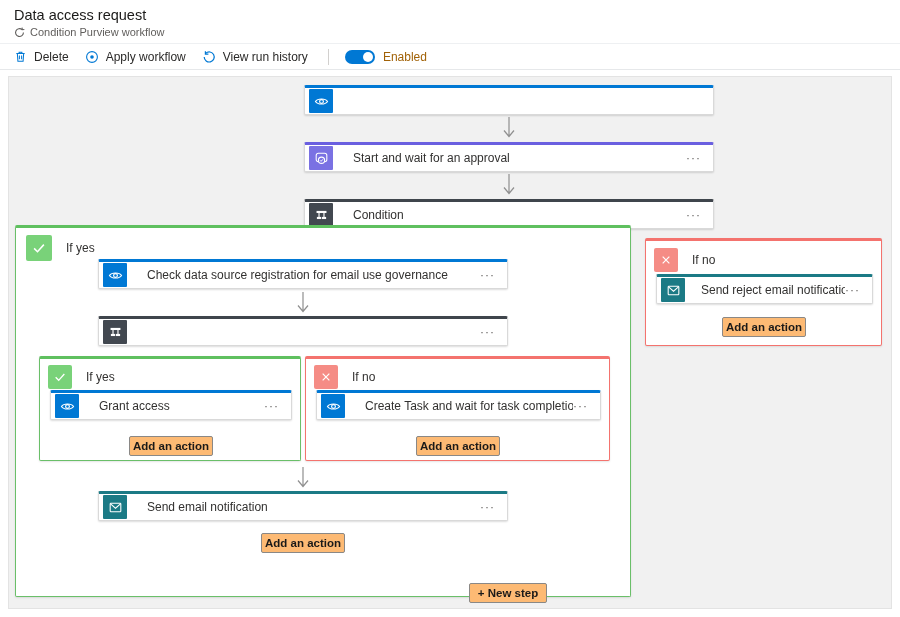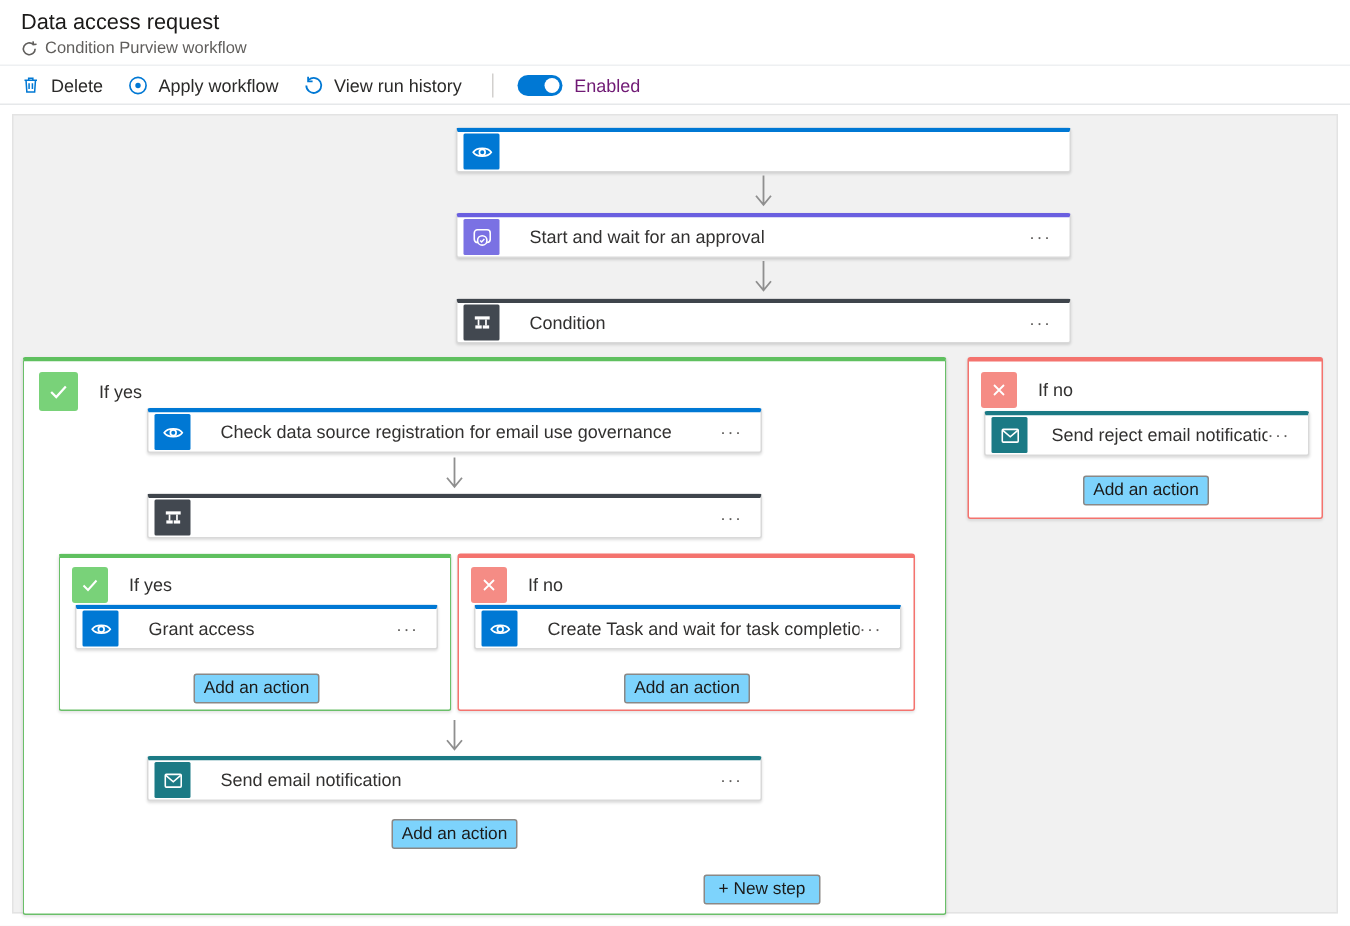--- a/index.html
+++ b/index.html
@@ -9,43 +9,43 @@
   #page-title{position:absolute;left:14px;top:7px;font-size:14.5px;font-weight:400;color:#1b1a19;}
   #subtitle{position:absolute;left:14px;top:26px;display:flex;align-items:center;gap:5px;
     font-size:11px;color:#605e5c;}
   
   #toolbar{position:absolute;left:0;top:43px;width:900px;height:27px;display:flex;align-items:center;
     padding-left:14px;box-sizing:border-box;border-top:1px solid #eef0f2;border-bottom:1px solid #e6e8ea;background:#fff;}
   .tb-item{display:flex;align-items:center;gap:7px;margin-right:16px;font-size:12px;color:#2b2a29;cursor:pointer;white-space:nowrap;}
   .tb-divider{width:1px;height:16px;background:#d2d0ce;margin:0 16px 0 4px;}
   .toggle{width:30px;height:14px;border-radius:8px;background:#0078d4;position:relative;cursor:pointer;}
   .toggle .knob{position:absolute;right:2px;top:2px;width:10px;height:10px;border-radius:50%;background:#fff;}
-  .toggle-label{margin-left:8px;font-size:12px;color:#701a75;}
+  .toggle-label{margin-left:8px;font-size:12px;color:#a16207;}
   
   #canvas{position:absolute;left:8px;top:76px;width:884px;height:533px;background:#f1f1f1;
     border:1px solid #e3e3e3;box-sizing:border-box;}
   
   .node{position:absolute;height:30px;box-sizing:border-box;background:#fff;border:1px solid #d9d9d9;
     border-top-width:3px;border-radius:2px;box-shadow:0 1px 2px rgba(0,0,0,.14);
     display:flex;align-items:center;cursor:pointer;}
   .nicon{width:24px;height:24px;margin-left:4px;flex:0 0 auto;display:flex;align-items:center;
     justify-content:center;border-radius:1px;}
   .nlabel{margin-left:20px;font-size:12px;color:#323130;white-space:nowrap;overflow:hidden;}
   .dots{margin-left:auto;margin-right:12px;color:#605e5c;font-size:12px;letter-spacing:1px;cursor:pointer;line-height:10px;}
   
   .branch{position:absolute;background:#fff;box-sizing:border-box;border-radius:2px;
     box-shadow:0 1px 2px rgba(0,0,0,.10);}
   .branch.green{border:1px solid #6abf69;border-top:3px solid #5fc05f;}
   .branch.red{border:1px solid #f4736e;border-top:3px solid #f4736e;text-align:center;}
   .bhead{position:absolute;display:flex;align-items:center;gap:14px;}
   .bicon{display:flex;align-items:center;justify-content:center;border-radius:2px;}
   .blabel{font-size:12px;color:#323130;}
   .arrow{position:absolute;width:16px;}
-  .btn{position:absolute;box-sizing:border-box;background:#7dd3fc;border:1px solid #8a8886;border-radius:2px;
-    font-size:11.5px;font-weight:400;color:#1b1a19;display:flex;align-items:center;justify-content:center;
+  .btn{position:absolute;box-sizing:border-box;background:#fdba74;border:1px solid #8a8886;border-radius:2px;
+    font-size:11.5px;font-weight:700;color:#1b1a19;display:flex;align-items:center;justify-content:center;
     cursor:pointer;white-space:nowrap;}
 </style>
 </head>
 <body>
 
 <div id="header">
   <div id="page-title">Data access request</div>
   <div id="subtitle">
     <span style="display:flex">
       <svg width="11" height="11" viewBox="0 0 14 14">
@@ -128,21 +128,21 @@
           <rect x="5" y="5.5" width="14" height="3" fill="#fff"></rect>
           <path d="M8.5 8.5 V14 M15.5 8.5 V14" stroke="#fff" stroke-width="1.6"></path>
           <rect x="5.5" y="14" width="6" height="3" fill="#fff"></rect>
           <rect x="12.5" y="14" width="6" height="3" fill="#fff"></rect>
         </svg>
     </span>
     <span class="nlabel">Condition</span>
     <span class="dots">···</span>
   </div>
 
-  <div class="branch green" style="left:6px;top:161px;width:616px;height:372px">
+  <div class="branch green" style="left:6px;top:148px;width:616px;height:372px">
     <div class="bhead" style="left:10px;top:7px">
       <span class="bicon" style="width:26px;height:26px;background:#79d279">
         <svg width="18" height="18" viewBox="0 0 24 24">
             <path d="M5.5 12.5 L10 17 L18.5 7.5" fill="none" stroke="#fff" stroke-width="2"></path>
           </svg>
       </span>
       <span class="blabel">If yes</span>
     </div>
 
     <div class="node" style="left:82px;top:31px;width:410px;border-top-color:#0078d4">

